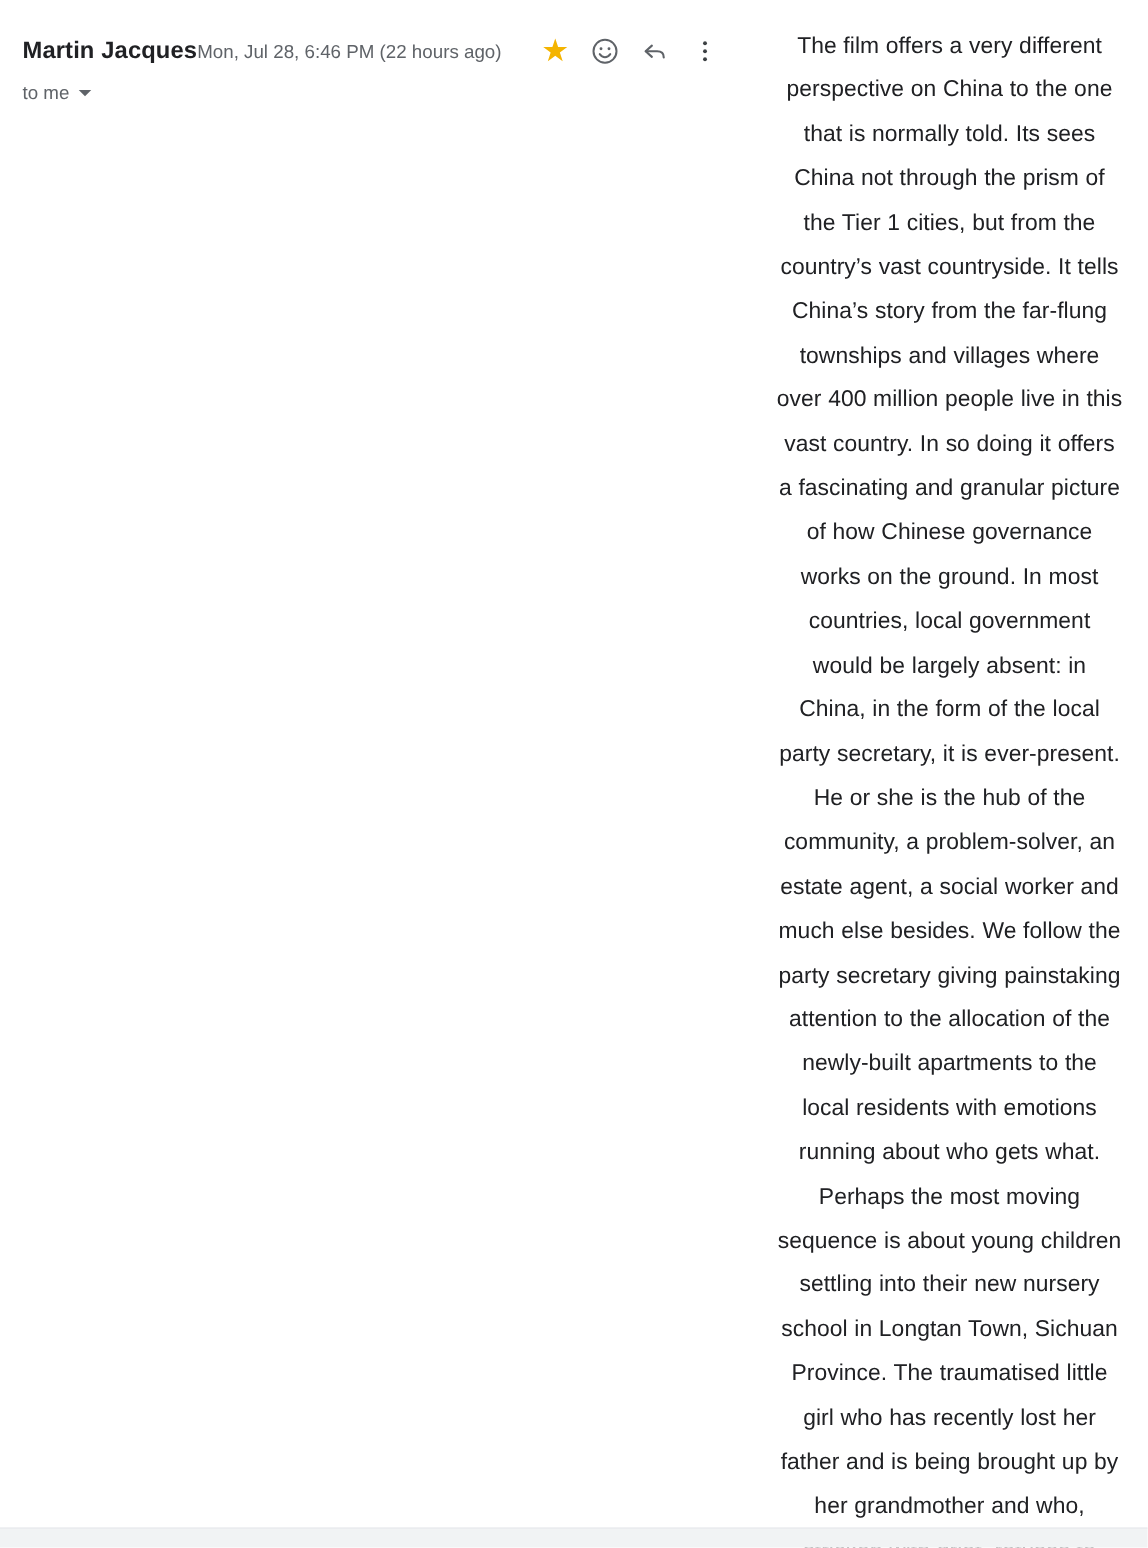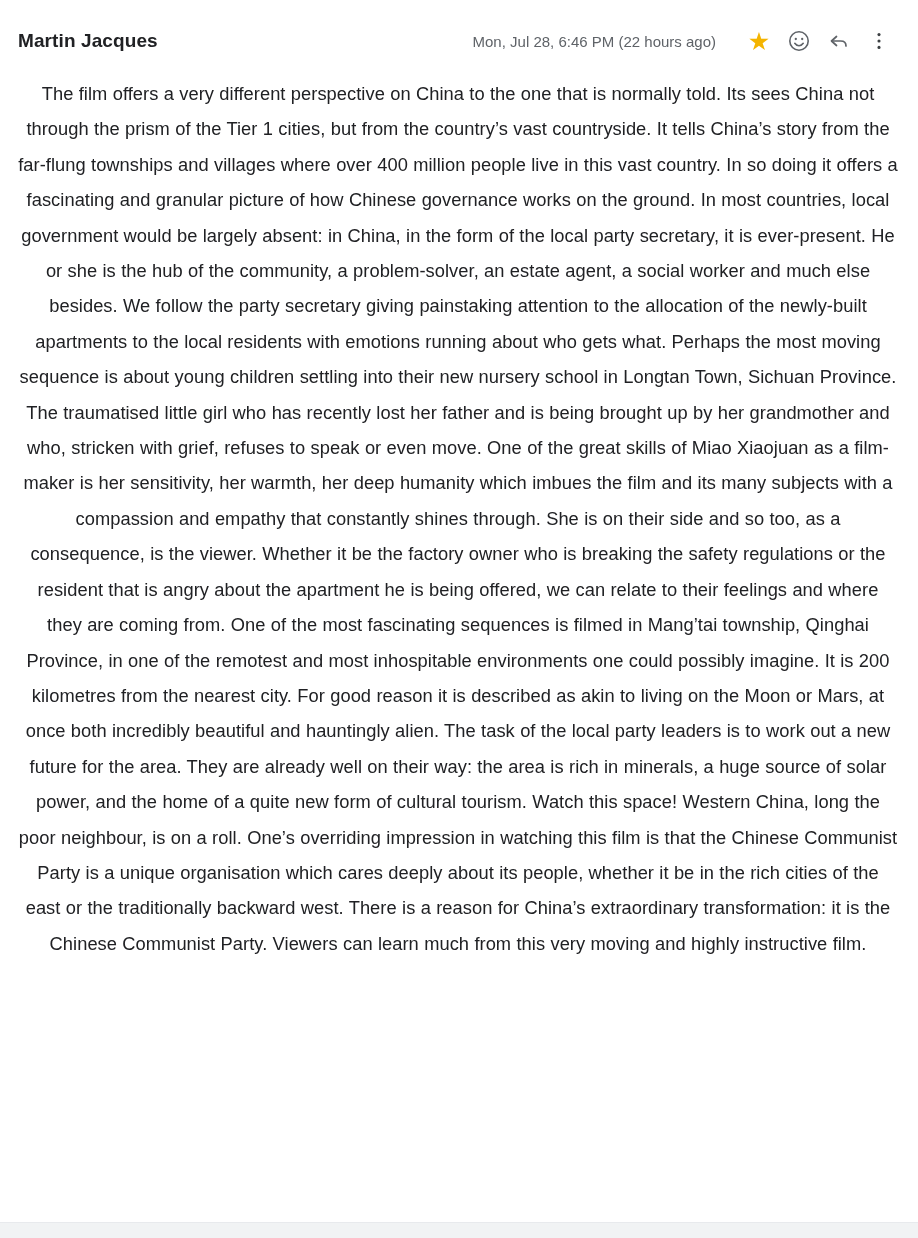--- a/index.html
+++ b/index.html
@@ -15,21 +15,21 @@
     color: #202124;
     overflow: hidden;
     position: relative;
   }
   .email-view {
     width: 918px;
     height: 1238px;
     background: #ffffff;
     position: relative;
     display: flex;
-    flex-direction: column;
+    flex-direction: row;
   }
   .header {
     padding: 24px 22px 0 18px;
     flex: 0 0 auto;
   }
   .header-row {
     display: flex;
     align-items: center;
   }
   .sender-name {
@@ -143,20 +143,24 @@
 
       <div class="icon-btn">
         <svg class="more-svg" width="24" height="24" viewBox="0 0 24 24">
           <circle cx="12" cy="5.6" r="1.55" fill="#3c4043"></circle>
           <circle cx="12" cy="12" r="1.55" fill="#3c4043"></circle>
           <circle cx="12" cy="18.4" r="1.55" fill="#3c4043"></circle>
         </svg>
       </div>
     </div>
 
+    <div class="to-row">
+      <span class="to-label">to me</span>
+      <span class="caret"></span>
+    </div>
   </div>
 
   <div class="body-wrap">
     <div class="body-text">The film offers a very different perspective on China to the one that is normally told. Its sees China not through the prism of the Tier 1 cities, but from the country’s vast countryside. It tells China’s story from the far-flung townships and villages where over 400 million people live in this vast country. In so doing it offers a fascinating and granular picture of how Chinese governance works on the ground. In most countries, local government would be largely absent: in China, in the form of the local party secretary, it is ever-present. He or she is the hub of the community, a problem-solver, an estate agent, a social worker and much else besides. We follow the party secretary giving painstaking attention to the allocation of the newly-built apartments to the local residents with emotions running about who gets what. Perhaps the most moving sequence is about young children settling into their new nursery school in Longtan Town, Sichuan Province. The traumatised little girl who has recently lost her father and is being brought up by her grandmother and who, stricken with grief, refuses to speak or even move. One of the great skills of Miao Xiaojuan as a film-maker is her sensitivity, her warmth, her deep humanity which imbues the film and its many subjects with a compassion and empathy that constantly shines through. She is on their side and so too, as a consequence, is the viewer. Whether it be the factory owner who is breaking the safety regulations or the resident that is angry about the apartment he is being offered, we can relate to their feelings and where they are coming from. One of the most fascinating sequences is filmed in Mang’tai township, Qinghai Province, in one of the remotest and most inhospitable environments one could possibly imagine. It is 200 kilometres from the nearest city. For good reason it is described as akin to living on the Moon or Mars, at once both incredibly beautiful and hauntingly alien. The task of the local party leaders is to work out a new future for the area. They are already well on their way: the area is rich in minerals, a huge source of solar power, and the home of a quite new form of cultural tourism. Watch this space! Western China, long the poor neighbour, is on a roll. One’s overriding impression in watching this film is that the Chinese Communist Party is a unique organisation which cares deeply about its people, whether it be in the rich cities of the east or the traditionally backward west. There is a reason for China’s extraordinary transformation: it is the Chinese Communist Party. Viewers can learn much from this very moving and highly instructive film.</div>
   </div>
 
   <div class="bottom-strip"></div>
 </div>
 
 </body></html>

